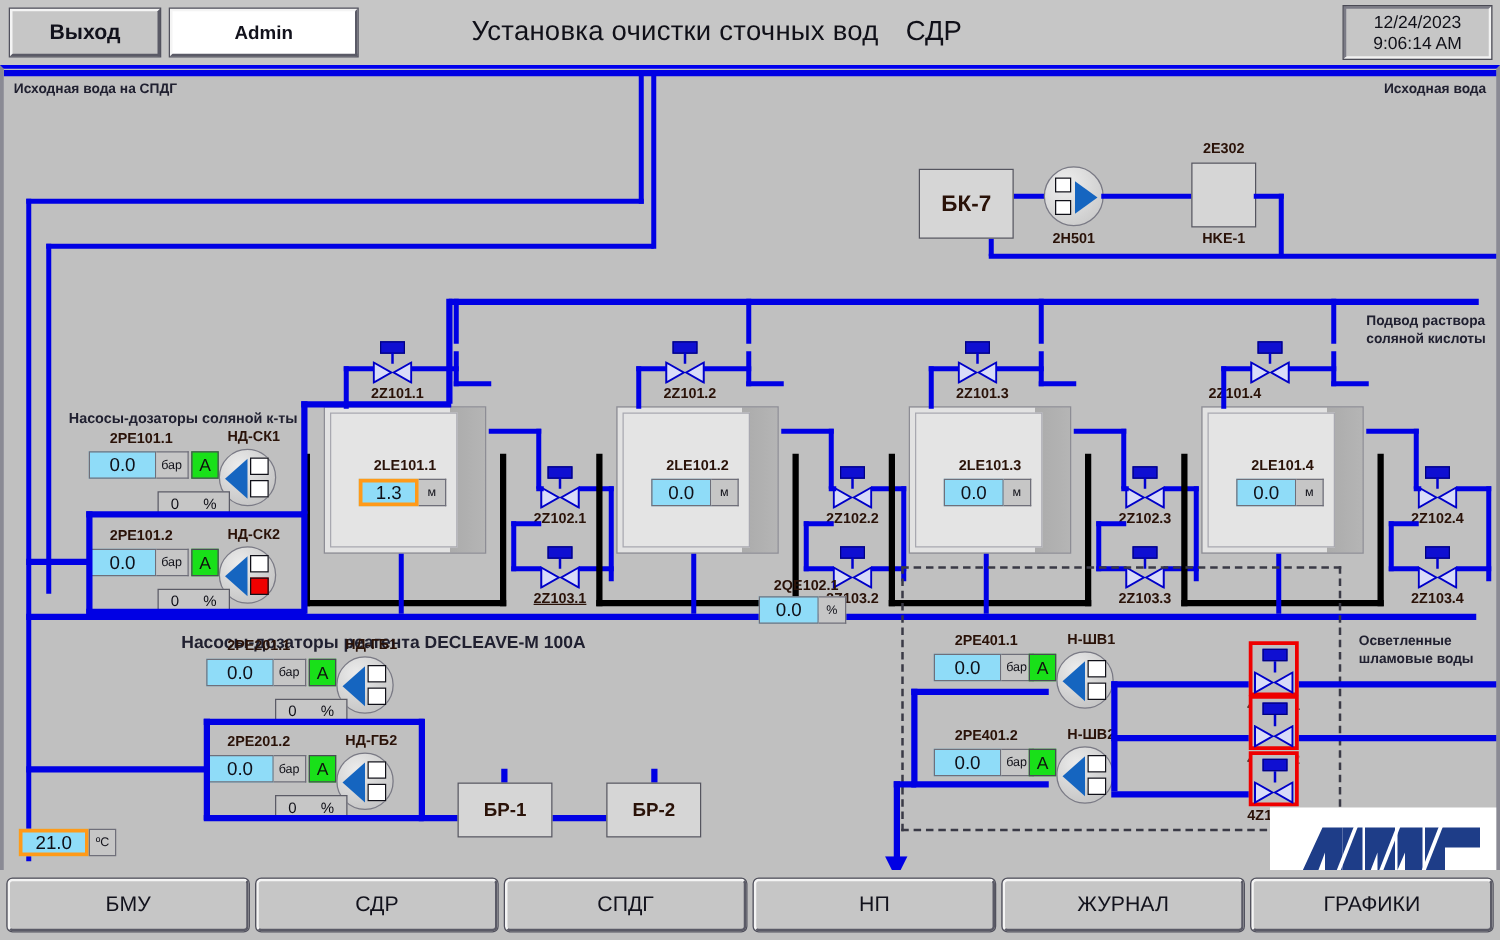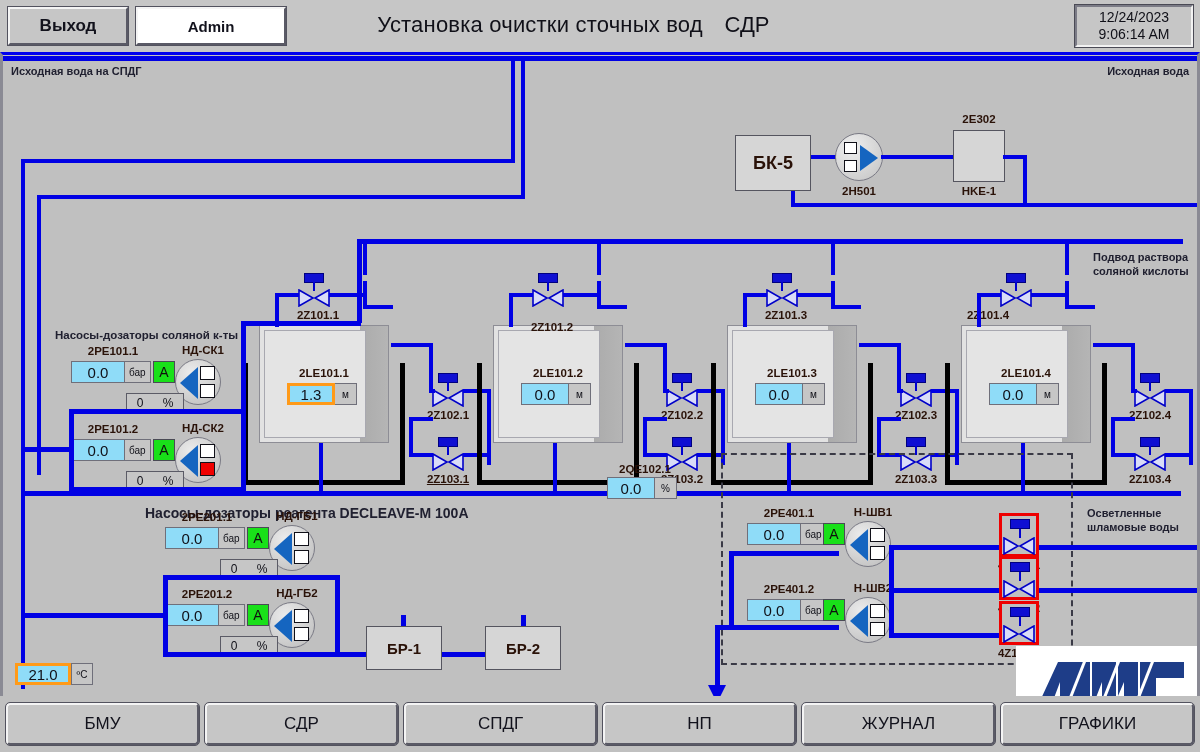--- a/index.html
+++ b/index.html
@@ -276,21 +276,21 @@
     <div class="pipe pipe-h" style="left:878px; top:100px; width:74px;"></div>
 
     <div class="greybox" style="left:950px; top:75px; width:52px; height:52px;"></div>
     <div class="tag" style="left:926px; top:58px; width:100px;">2E302</div>
     <div class="tag" style="left:926px; top:130px; width:100px;">HKE-1</div>
 
     <div class="pipe pipe-h" style="left:1000px; top:100px; width:24px;"></div>
     <div class="pipe pipe-v" style="left:1020px; top:100px; height:50px;"></div>
     <div class="pipe pipe-h" style="left:788px; top:148px; width:412px;"></div>
 
-    <div class="greybox" style="left:732px; top:80px; width:76px; height:56px; font-size:18px;">БК-5</div>
+    <div class="greybox" style="left:732px; top:80px; width:76px; height:56px; font-size:18px;">БК-7</div>
 
     <div class="pipe pipe-h thick-h" style="left:356px; top:184px; width:824px;"></div>
     <div class="lbl" style="left:1090px; top:196px;">
       <div>Подвод раствора</div>
       <div>соляной кислоты</div>
     </div>
 
     <div id="tank-group">
         <div class="tankwall" style="left: 240px; top: 308px; width: 5px; height: 122px;"></div>
         <div class="tankwall" style="left: 397px; top: 308px; width: 5px; height: 122px;"></div>
@@ -358,21 +358,21 @@
           <div class="unitbox">м</div>
         </div>
         <div class="valve" style="left: 528px; top: 218px;">
           <div class="actuator"></div>
           <div class="stem"></div>
           <svg class="bow" viewBox="0 0 32 18">
             <polygon points="1,1 15,9 1,17" fill="#d9dcf8" stroke="#0000c8" stroke-width="1.6"></polygon>
             <polygon points="31,1 17,9 31,17" fill="#d9dcf8" stroke="#0000c8" stroke-width="1.6"></polygon>
           </svg>
         </div>
-        <div class="tag" style="left: 494px; top: 254px; width: 110px; margin-top: 12px;">2Z101.2</div>
+        <div class="tag" style="left: 494px; top: 254px; width: 110px;">2Z101.2</div>
         <div class="pipe" style="left: 560px; top: 238px; width: 38px; height: 4px;"></div>
         <div class="pipe" style="left: 594px; top: 226px; width: 4px; height: 28px;"></div>
         <div class="pipe" style="left: 594px; top: 250px; width: 30px; height: 4px;"></div>
         <div class="pipe" style="left: 506px; top: 238px; width: 24px; height: 4px;"></div>
         <div class="pipe" style="left: 506px; top: 238px; width: 4px; height: 34px;"></div>
         <div class="pipe" style="left: 594px; top: 184px; width: 4px; height: 36px;"></div>
         <div class="valve" style="left: 662px; top: 318px;">
           <div class="actuator"></div>
           <div class="stem"></div>
           <svg class="bow" viewBox="0 0 32 18">

